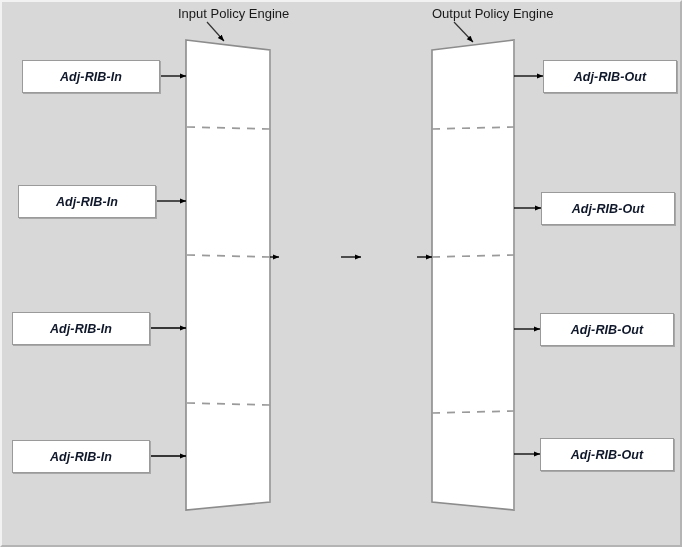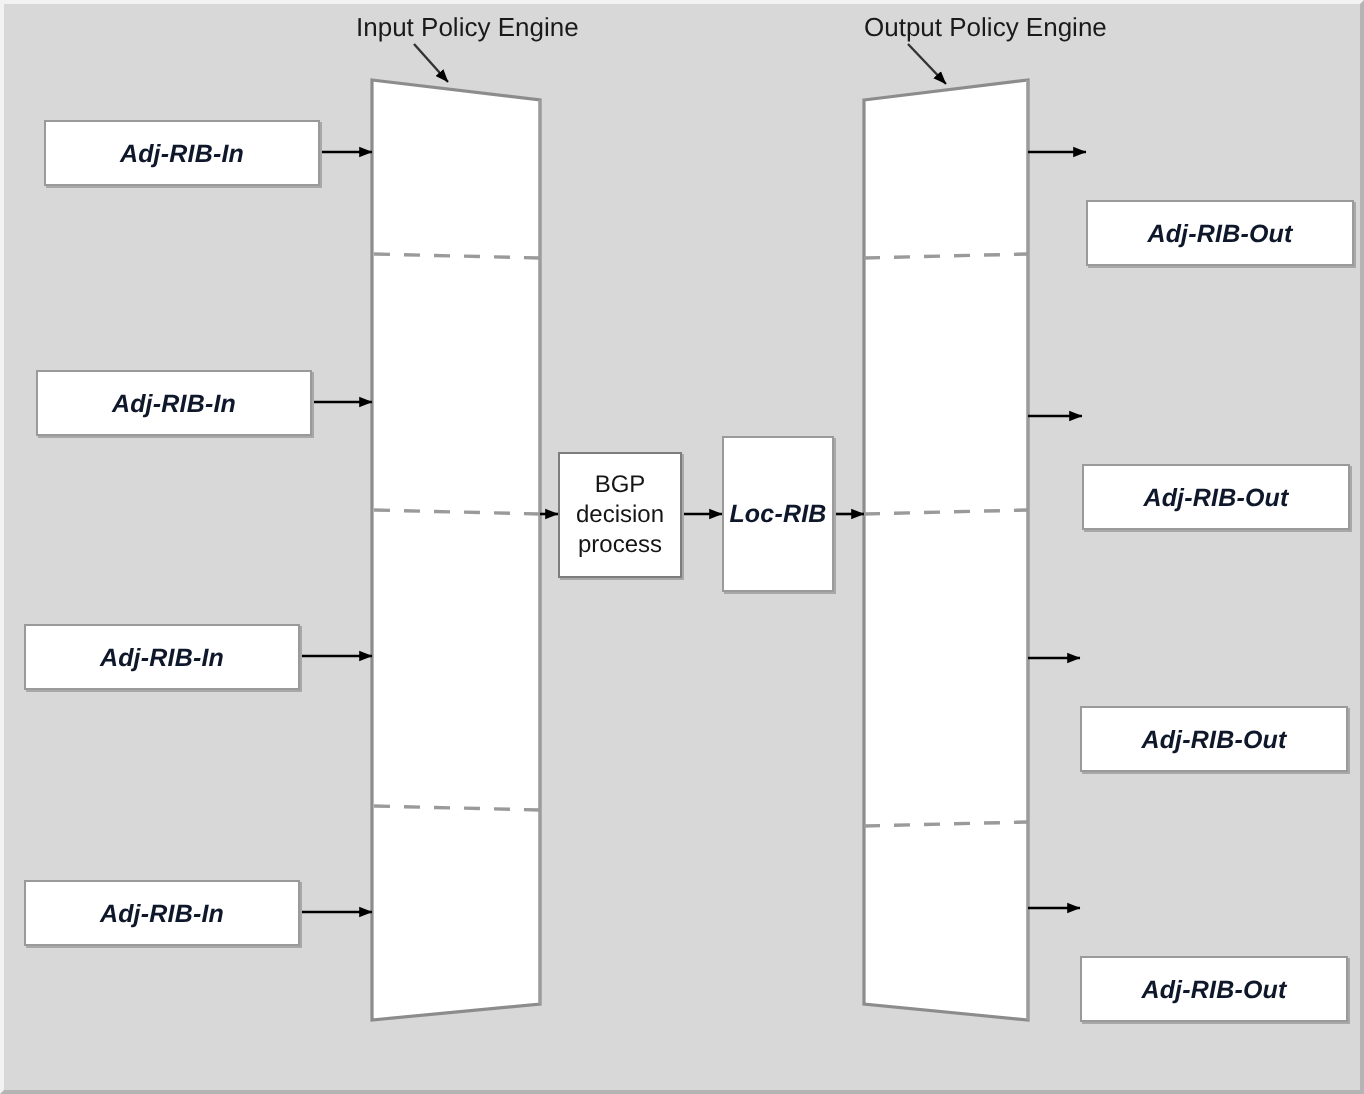--- a/index.html
+++ b/index.html
@@ -37,21 +37,21 @@
     align-items: center;
     justify-content: center;
     font-style: italic;
     font-weight: bold;
     font-size: 12.5px;
     color: #0f172a;
     letter-spacing: 0.1px;
     white-space: nowrap;
   }
   .rib-in  { width: 138px; height: 33px; }
-  .rib-out { width: 134px; height: 33px; margin-top: 40px; }
+  .rib-out { width: 134px; height: 33px; }
   .loc-rib {
     width: 56px; height: 78px;
     font-size: 12.5px;
   }
   .proc-box {
     position: absolute;
     background: #ffffff;
     border: 1px solid #7d7d7d;
     box-shadow: 1px 1px 0 0 #a8a8a8;
     box-sizing: border-box;
@@ -128,29 +128,21 @@
   <div class="node-box rib-in" style="left:16px; top:183px;">
     <span>Adj-RIB-In</span>
   </div>
   <div class="node-box rib-in" style="left:10px; top:310px;">
     <span>Adj-RIB-In</span>
   </div>
   <div class="node-box rib-in" style="left:10px; top:438px;">
     <span>Adj-RIB-In</span>
   </div>
 
-  <div class="proc-box" style="left:277px; top:224px; width:62px; height:63px;">
-    <span>BGP</span>
-    <span>decision</span>
-    <span>process</span>
-  </div>
 
-  <div class="node-box loc-rib" style="left:359px; top:216px;">
-    <span>Loc-RIB</span>
-  </div>
 
   <div class="node-box rib-out" style="left:541px; top:58px;">
     <span>Adj-RIB-Out</span>
   </div>
   <div class="node-box rib-out" style="left:539px; top:190px;">
     <span>Adj-RIB-Out</span>
   </div>
   <div class="node-box rib-out" style="left:538px; top:311px;">
     <span>Adj-RIB-Out</span>
   </div>

